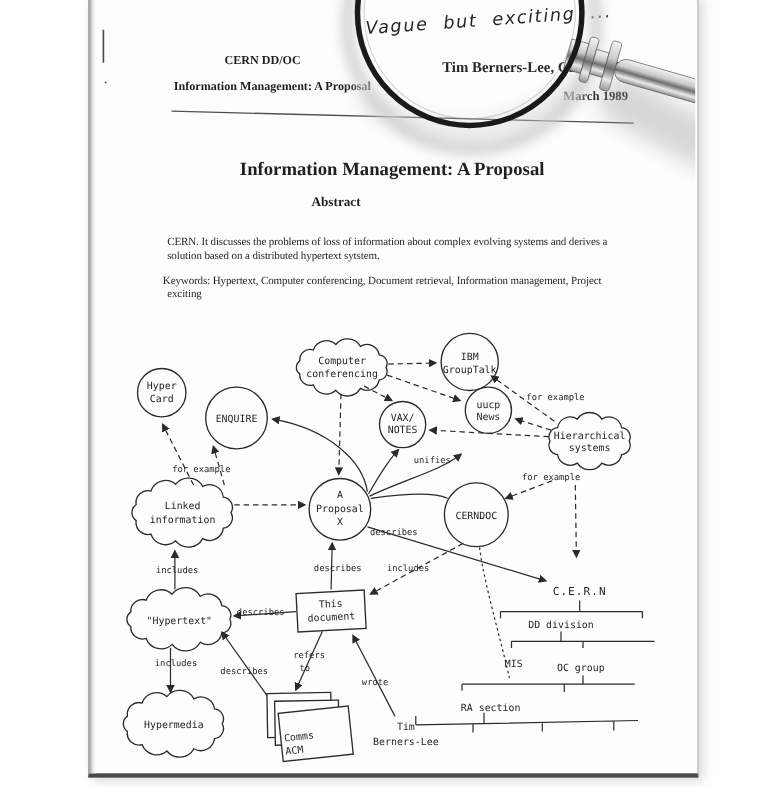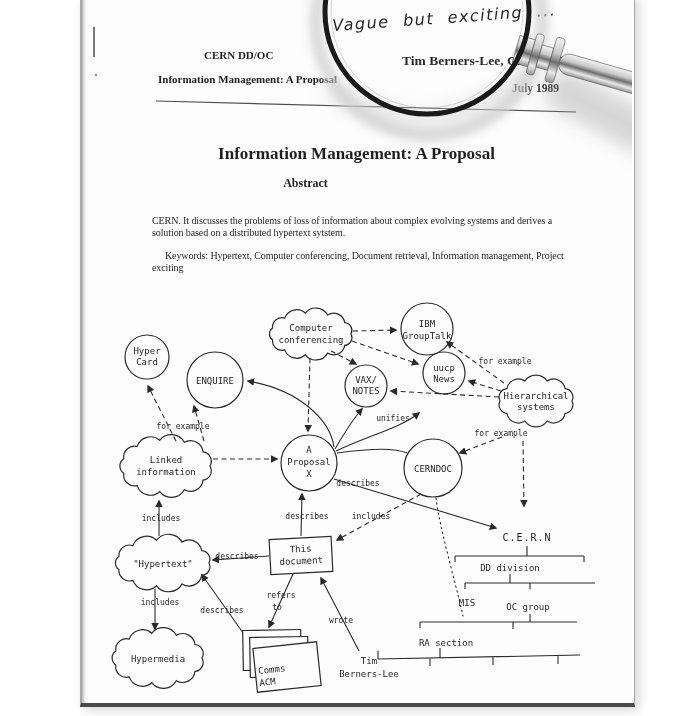--- a/index.html
+++ b/index.html
@@ -37,27 +37,27 @@
 
 <div id="stage">
 
   <div class="page">
     <div class="page-edge"></div>
   </div>
 
   <div class="txt hdr" style="left:158px;top:49px;margin-left:46px;">CERN DD/OC</div>
   <div class="txt author" style="left:402px;top:53px;">Tim Berners-Lee, CERN/DD</div>
   <div class="txt hdr" style="left:158px;top:73px;">Information Management: A Proposal</div>
-  <div class="txt date" style="left:512px;top:82px;">July 1989</div>
+  <div class="txt date" style="left:512px;top:82px;">March 1989</div>
 
   <div class="txt title">Information Management: A Proposal</div>
   <div class="txt abshead">Abstract</div>
   <div class="txt bodyline" style="left:152px;top:215px;">CERN.  It discusses the problems of loss of information about complex evolving systems and derives a</div>
   <div class="txt bodyline" style="left:152px;top:227px;">solution based on a distributed hypertext sytstem.</div>
-  <div class="txt bodyline" style="left:165px;top:250px;">Keywords: Hypertext, Computer conferencing, Document retrieval, Information management, Project</div>
+  <div class="txt bodyline" style="left:148px;top:250px;">Keywords: Hypertext, Computer conferencing, Document retrieval, Information management, Project</div>
   <div class="txt bodyline" style="left:152px;top:262px;">exciting</div>
 
   <div class="handwriting">Vague but exciting ...</div>
 
   <svg width="700" height="716" viewBox="0 0 700 716">
     <defs>
       <marker id="arr" viewBox="0 0 10 10" refX="8" refY="5" markerWidth="7" markerHeight="7" orient="auto">
         <path d="M0,0 L10,5 L0,10 z" fill="#2a2a2a"></path>
       </marker>
       <linearGradient id="met" x1="0" y1="0" x2="0" y2="1">

